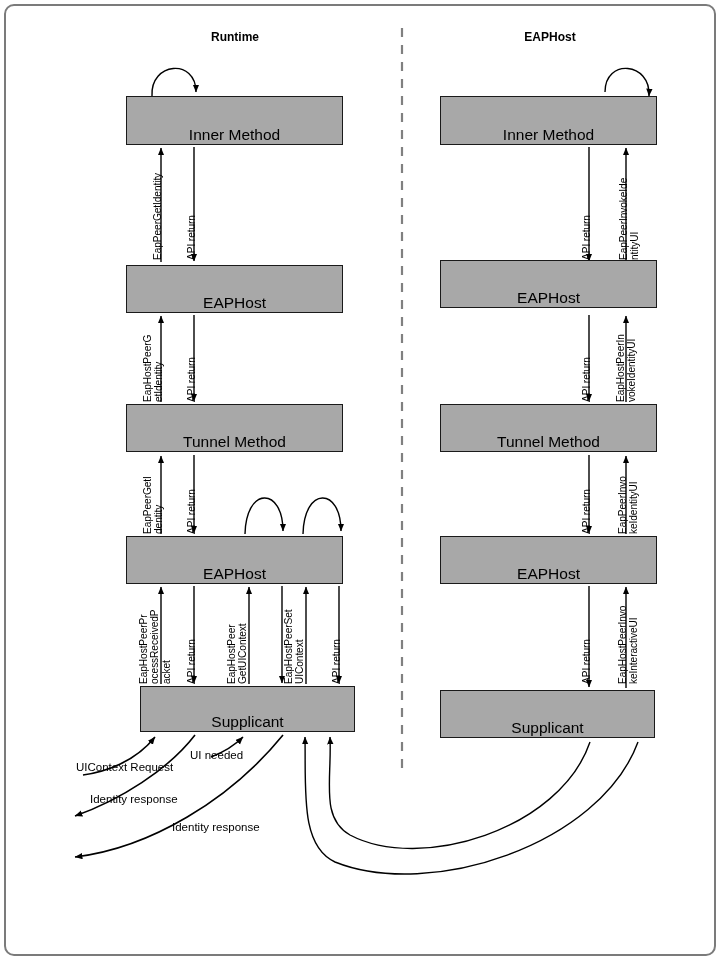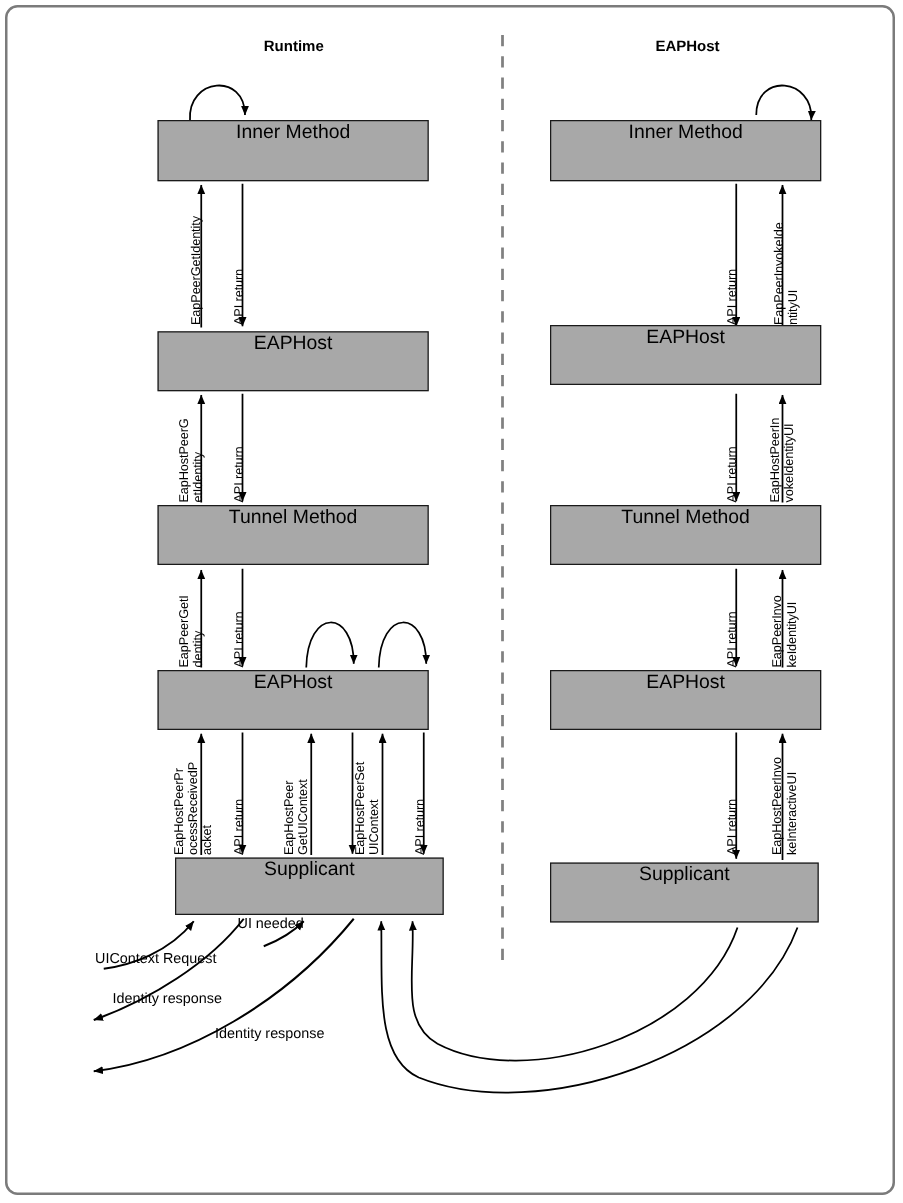--- a/index.html
+++ b/index.html
@@ -4,21 +4,21 @@
 <style>
   html,body{margin:0;padding:0;background:#fff;}
   body{width:722px;height:962px;font-family:"Liberation Sans",sans-serif;}
   #page{position:relative;width:722px;height:962px;overflow:hidden;background:#fff;}
   #frame{position:absolute;left:4px;top:4px;width:712px;height:952px;
          border:2px solid #7b7b7b;border-radius:10px;box-sizing:border-box;background:#fff;}
   svg#canvas{position:absolute;left:0;top:0;width:722px;height:962px;}
   .col-title{position:absolute;font-weight:bold;font-size:12px;color:#000;
              text-align:center;white-space:nowrap;}
   .node{position:absolute;background:#a8a8a8;border:1.6px solid #1a1a1a;
-        box-sizing:border-box;display:flex;align-items:flex-start;justify-content:center;}
+        box-sizing:border-box;display:flex;align-items:flex-end;justify-content:center;}
   .node-label{font-size:15.5px;color:#000;white-space:nowrap;}
   .vlabel{position:absolute;font-size:10.2px;color:#000;line-height:11.4px;
           writing-mode:vertical-rl;transform:rotate(180deg);white-space:pre;
           letter-spacing:-0.1px;}
   .hlabel{position:absolute;font-size:11.5px;color:#000;white-space:nowrap;}
 </style>
 </head>
 <body>
 
 <div id="page">
@@ -149,16 +149,16 @@
 
   <div class="vlabel" style="left:581px;top:472px;height:62px;">API return</div>
   <div class="vlabel" style="left:617px;top:460px;height:74px;">EapPeerInvo
 keIdentityUI</div>
 
   <div class="vlabel" style="left:581px;top:610px;height:74px;">API return</div>
   <div class="vlabel" style="left:617px;top:588px;height:96px;">EapHostPeerInvo
 keInteractiveUI</div>
 
   <div class="hlabel" style="left:76px;top:761px;">UIContext Request</div>
-  <div class="hlabel" style="left:190px;top:733px;">UI needed</div>
+  <div class="hlabel" style="left:190px;top:749px;">UI needed</div>
   <div class="hlabel" style="left:90px;top:793px;">Identity response</div>
   <div class="hlabel" style="left:172px;top:821px;">Identity response</div>
 </div>
 
 </body></html>

